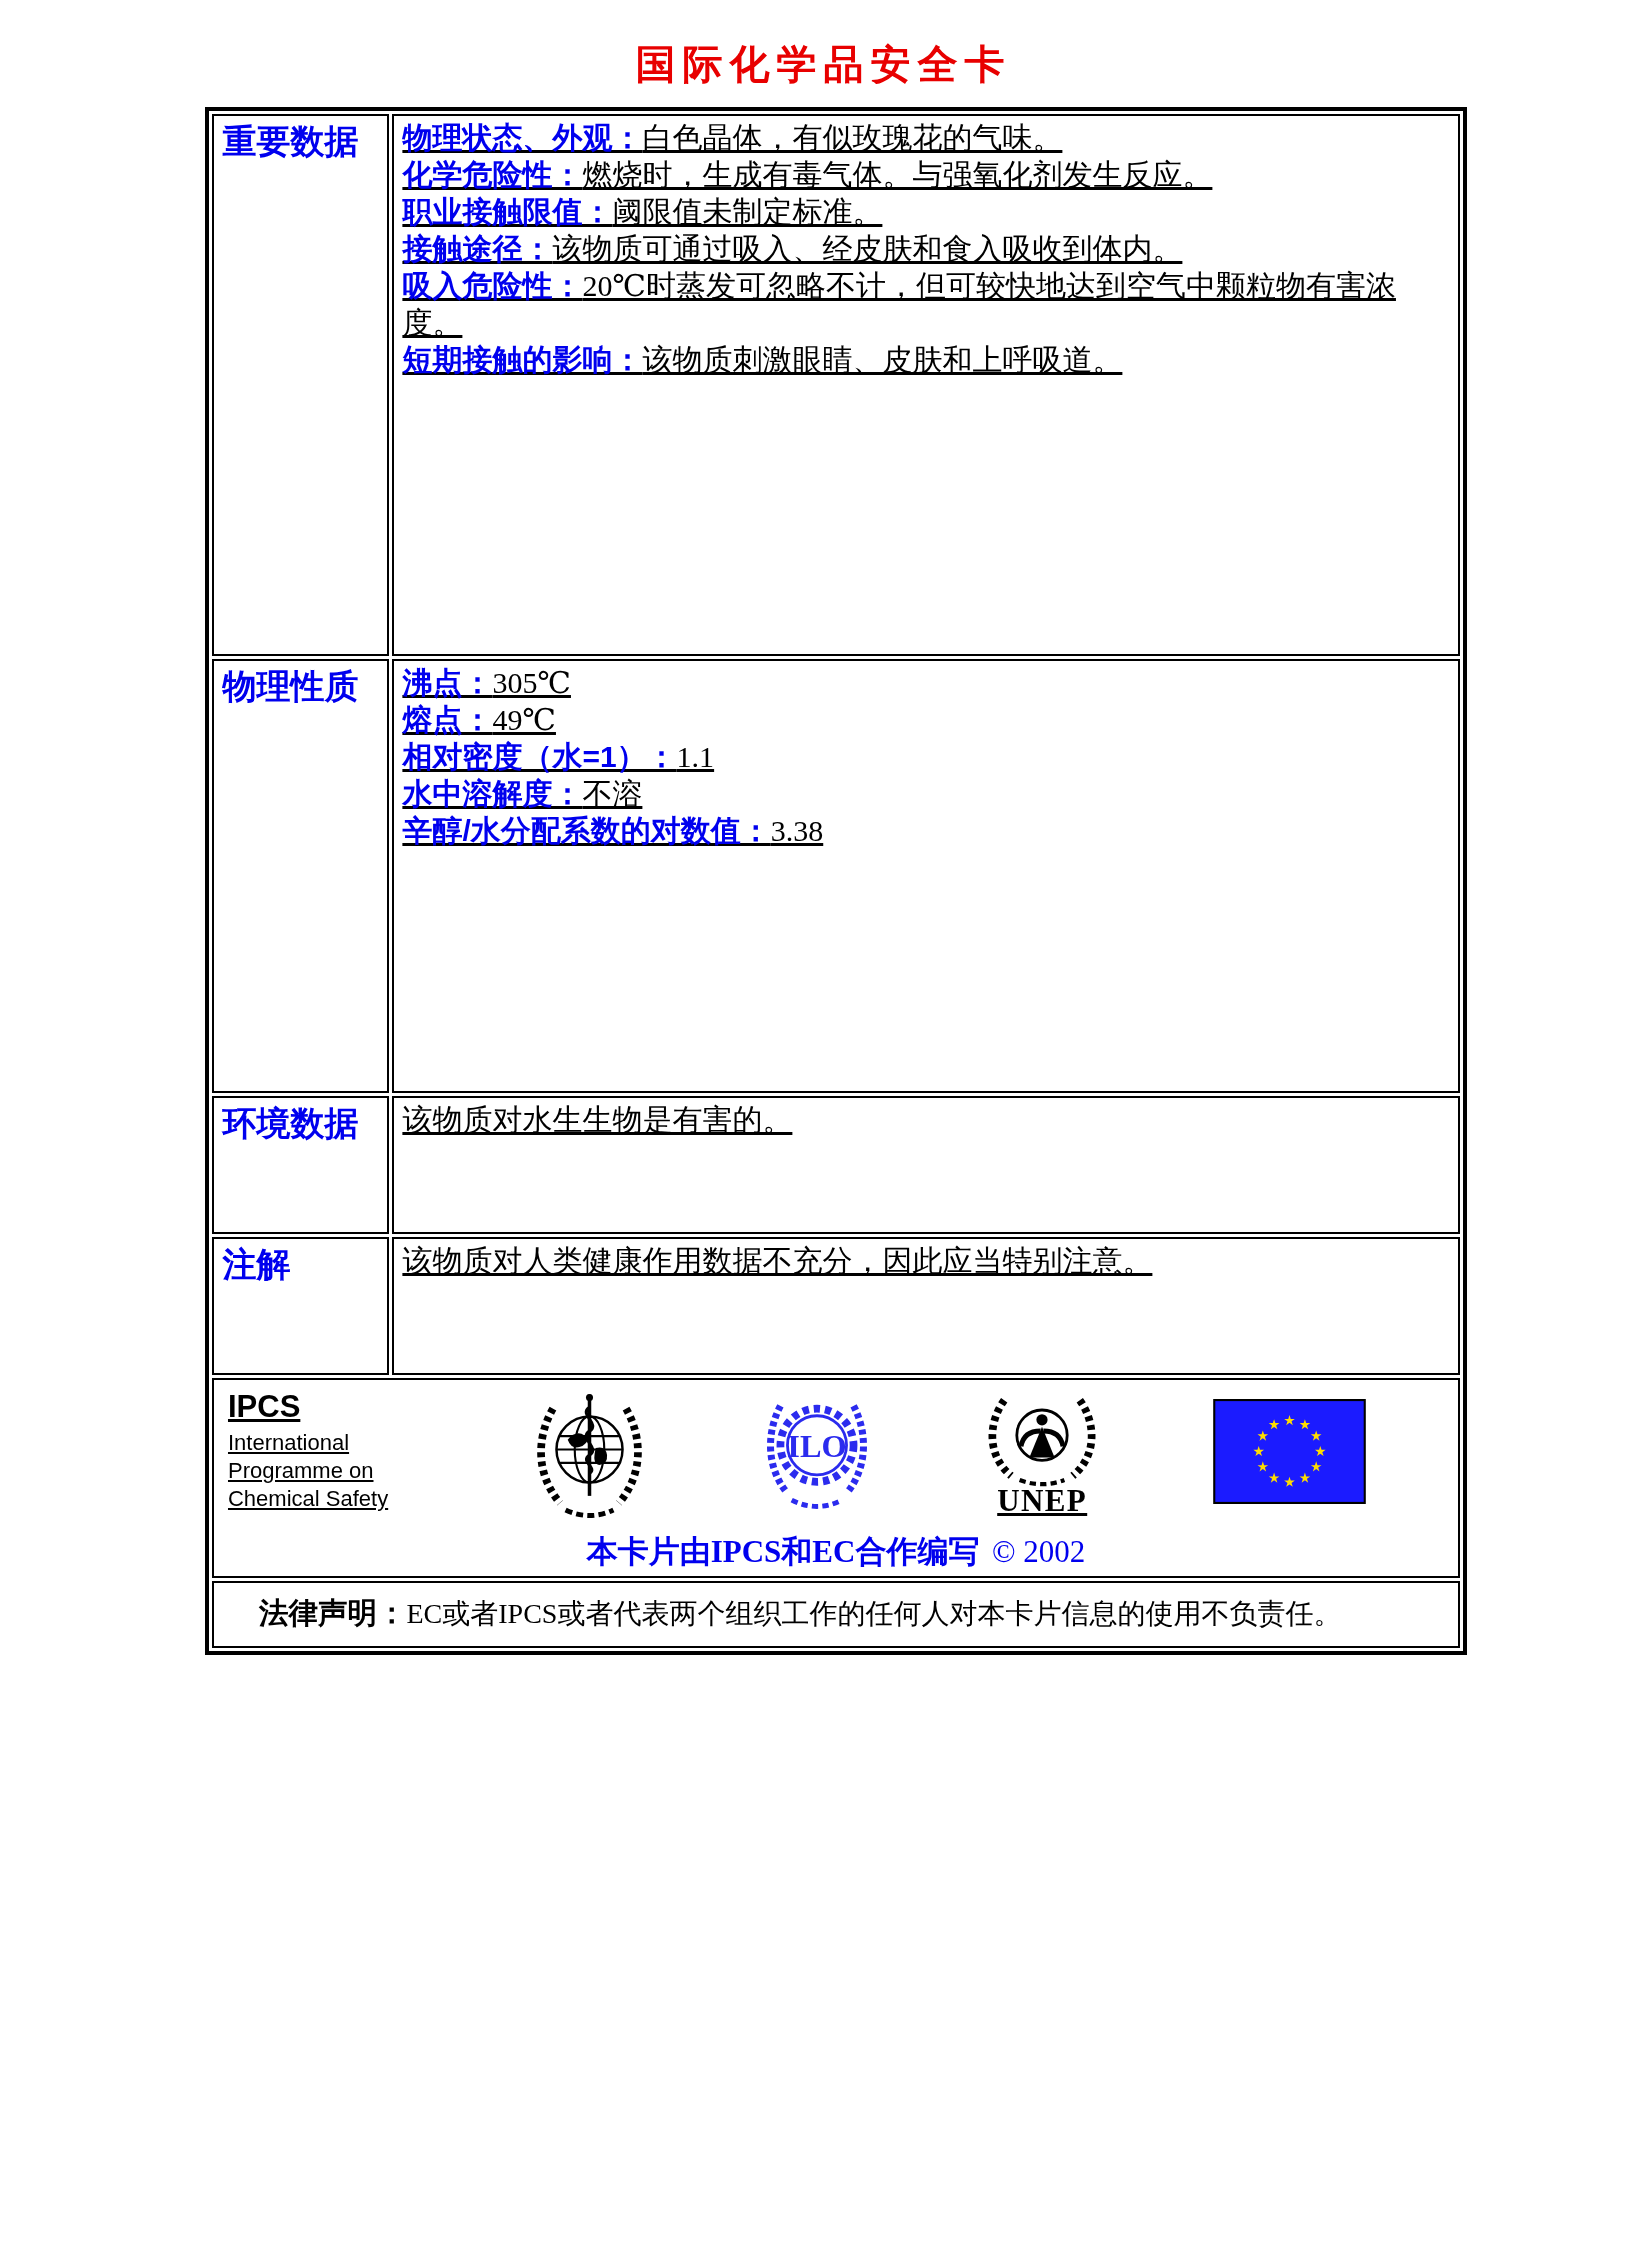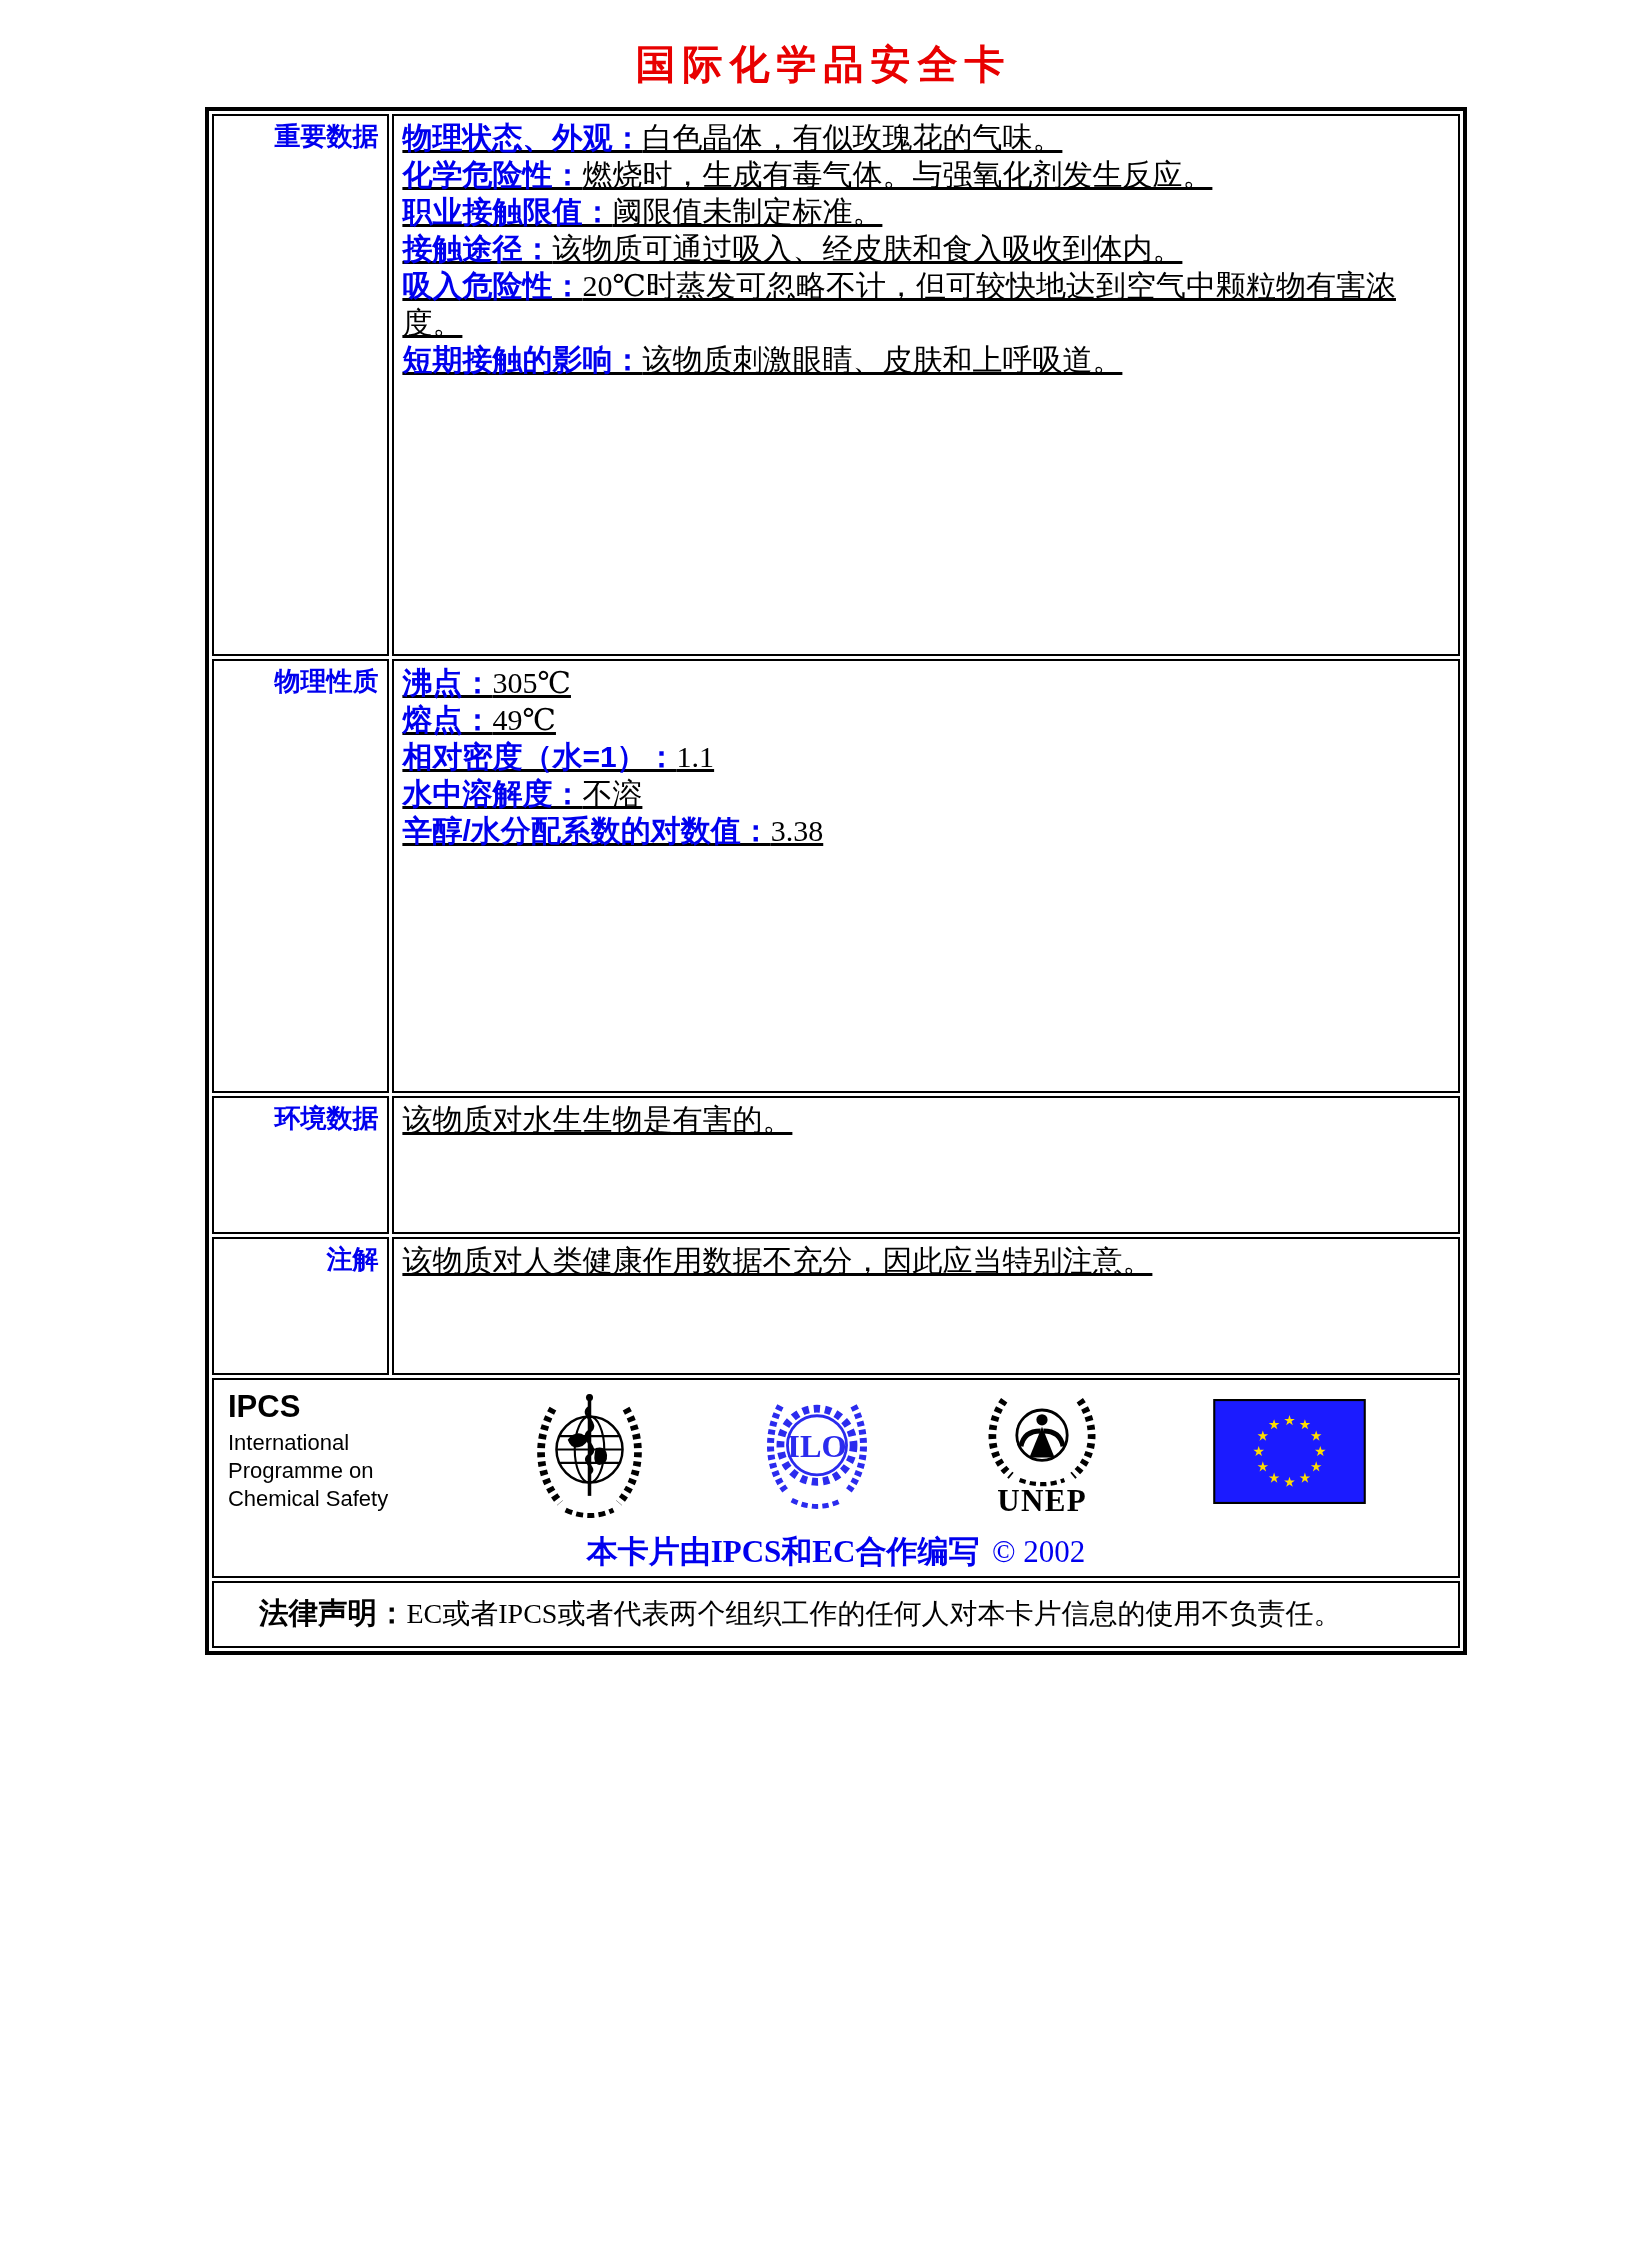--- a/index.html
+++ b/index.html
@@ -34,24 +34,24 @@
   table.card td {
     border: 2.1px solid #000;
     background: #fff;
     vertical-align: top;
     padding: 2.8px 8.4px;
   }
 
   td.label-cell {
     width: 177px;
     vertical-align: middle;
-    text-align: right;
-    color: #0000ee;
-    font-weight: bold;
-    font-size: 26px;
+    text-align: left;
+    color: #0000ee;
+    font-weight: bold;
+    font-size: 34px;
     font-family: "Liberation Sans", "DejaVu Sans", sans-serif;
     padding: 0 4.2px;
   }
   td.content-cell {
     font-size: 30px;
     line-height: 37px;
     padding: 5.6px 11.2px 5.6px 9.8px;
     text-decoration: underline;
   }
   .field-label {
@@ -85,20 +85,21 @@
     font-family: "Liberation Sans", "DejaVu Sans", sans-serif;
   }
   .icsc-number { color: #000; font-size: 32px; margin-left: 9.8px; }
   .chem-name   { color: #000; font-size: 34px; }
 
   .logos-row {
     display: flex;
     align-items: flex-start;
     justify-content: space-between;
     padding: 5.6px 84px 0 5.6px;
+    text-decoration: underline;
   }
   .ipcs-block {
     font-family: "Liberation Sans", "DejaVu Sans", sans-serif;
     color: #000;
     width: 190px;
   }
   .ipcs-title { font-size: 31px; font-weight: bold; margin-bottom: 4.2px; }
   .ipcs-line  { font-size: 22px; line-height: 28px; }
 
   .unep-wrap { text-align: center; }

